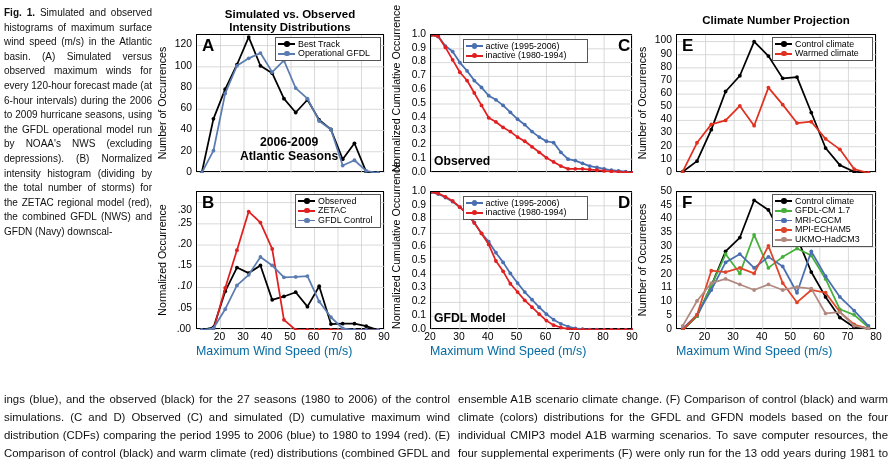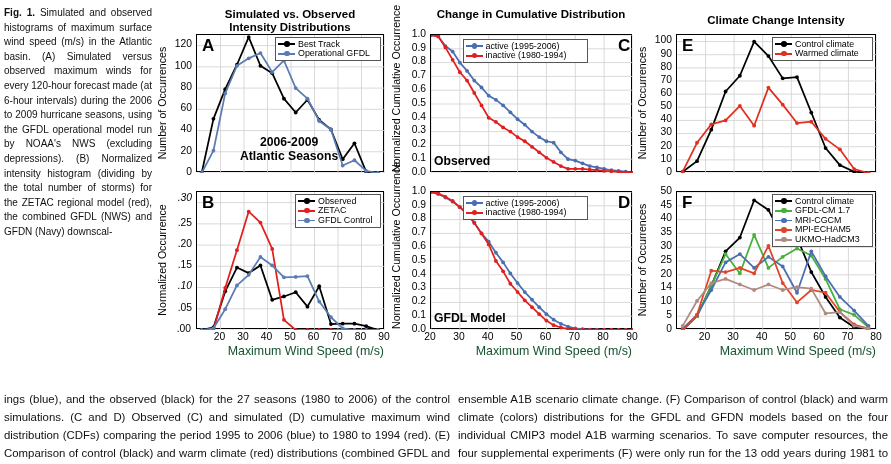--- a/index.html
+++ b/index.html
@@ -33,21 +33,21 @@
   }
   .plabel{
     position:absolute;font-weight:bold;font-size:17px;color:#000;
     font-family:"Liberation Sans", sans-serif;
   }
   .ytitle{
     position:absolute;font-size:10.6px;color:#000;
     transform-origin:0 0;transform:rotate(-90deg);white-space:nowrap;
   }
   .xtitle{
-    position:absolute;font-size:12.4px;color:#14532d;text-align:right;white-space:nowrap;
+    position:absolute;font-size:12.4px;color:#0369a1;text-align:left;white-space:nowrap;
   }
   .ytick{
     position:absolute;font-size:10.3px;color:#000;text-align:right;white-space:nowrap;
   }
   .xtick{
     position:absolute;font-size:10.3px;color:#000;text-align:center;white-space:nowrap;
   }
   .annot{
     position:absolute;font-weight:bold;font-size:12.2px;color:#000;
     text-align:center;line-height:13.6px;white-space:nowrap;
@@ -231,21 +231,21 @@
           <circle cx="180.95" cy="138.00" r="1.9" fill="#5b7cb0"></circle>
         </svg>
       </div>
       <div class="plabel" style="left: 202px; top: 193px;">B</div>
       <div class="ytick" style="left: 161px; top: 322.8px; width: 30px;">.00</div>
       <div class="ytick" style="left: 162px; top: 301.6px; width: 30px;">.05</div>
       <div class="ytick" style="left: 162px; top: 280.3px; width: 30px; font-style: italic;">.10</div>
       <div class="ytick" style="left: 162px; top: 259.1px; width: 30px;">.15</div>
       <div class="ytick" style="left: 162px; top: 237.9px; width: 30px;">.20</div>
       <div class="ytick" style="left: 162px; top: 216.6px; width: 30px;">.25</div>
-      <div class="ytick" style="left: 162px; top: 192px; width: 30px; font-style: italic;">.30</div>
+      <div class="ytick" style="left: 162px; top: 204px; width: 30px;">.30</div>
       <div class="xtick" style="left: 205.5px; top: 331px; width: 28px;">20</div>
       <div class="xtick" style="left: 229px; top: 331px; width: 28px;">30</div>
       <div class="xtick" style="left: 252.5px; top: 331px; width: 28px;">40</div>
       <div class="xtick" style="left: 276px; top: 331px; width: 28px;">50</div>
       <div class="xtick" style="left: 299.5px; top: 331px; width: 28px;">60</div>
       <div class="xtick" style="left: 323px; top: 331px; width: 28px;">70</div>
       <div class="xtick" style="left: 346.5px; top: 331px; width: 28px;">80</div>
       <div class="xtick" style="left: 370px; top: 331px; width: 28px;">90</div>
       <div class="xtitle" style="left: 196px; top: 344px; width: 188px;">Maximum Wind Speed (m/s)</div>
       <div class="ytitle" style="left: 156px; top: 329px; width: 138px; text-align: center;">Normalized Occurrence</div>
@@ -349,21 +349,21 @@
           <circle cx="158.71" cy="134.55" r="1.9" fill="#e02020"></circle>
           <circle cx="165.93" cy="135.24" r="1.9" fill="#e02020"></circle>
           <circle cx="173.14" cy="135.93" r="1.9" fill="#e02020"></circle>
           <circle cx="180.36" cy="136.34" r="1.9" fill="#e02020"></circle>
           <circle cx="187.57" cy="136.90" r="1.9" fill="#e02020"></circle>
           <circle cx="194.79" cy="137.45" r="1.9" fill="#e02020"></circle>
           <circle cx="202.00" cy="138.00" r="1.9" fill="#e02020"></circle>
         </svg>
       </div>
       <div class="plabel" style="left: 618px; top: 36px;">C</div>
-      <div class="ptitle" style="left: 418px; top: 8px; width: 226px;"><span>Change in Cumulative Distribution</span><br></div>
+      <div class="ptitle" style="left: 418px; top: 8px; width: 226px;"><br></div>
       <div class="ytick" style="left: 396px; top: 165.8px; width: 30px;">0.0</div>
       <div class="ytick" style="left: 396px; top: 152px; width: 30px;">0.1</div>
       <div class="ytick" style="left: 396px; top: 138.2px; width: 30px;">0.2</div>
       <div class="ytick" style="left: 396px; top: 124.4px; width: 30px;">0.3</div>
       <div class="ytick" style="left: 396px; top: 110.6px; width: 30px;">0.4</div>
       <div class="ytick" style="left: 396px; top: 96.8px; width: 30px;">0.5</div>
       <div class="ytick" style="left: 396px; top: 83px; width: 30px;">0.6</div>
       <div class="ytick" style="left: 396px; top: 69.2px; width: 30px;">0.7</div>
       <div class="ytick" style="left: 396px; top: 55.4px; width: 30px;">0.8</div>
       <div class="ytick" style="left: 396px; top: 41.6px; width: 30px;">0.9</div>
@@ -554,21 +554,21 @@
           <circle cx="105.71" cy="69.66" r="1.9" fill="#e03020"></circle>
           <circle cx="120.00" cy="88.06" r="1.9" fill="#e03020"></circle>
           <circle cx="134.29" cy="86.74" r="1.9" fill="#e03020"></circle>
           <circle cx="148.57" cy="103.83" r="1.9" fill="#e03020"></circle>
           <circle cx="162.86" cy="114.34" r="1.9" fill="#e03020"></circle>
           <circle cx="177.14" cy="134.06" r="1.9" fill="#e03020"></circle>
           <circle cx="191.43" cy="138.00" r="1.9" fill="#e03020"></circle>
         </svg>
       </div>
       <div class="plabel" style="left: 682px; top: 36px;">E</div>
-      <div class="ptitle" style="left: 664px; top: 14px; width: 224px;">Climate Change Intensity</div>
+      <div class="ptitle" style="left: 664px; top: 14px; width: 224px;">Climate Number Projection</div>
       <div class="ytick" style="left: 642px; top: 165.8px; width: 30px;">0</div>
       <div class="ytick" style="left: 642px; top: 152.7px; width: 30px;">10</div>
       <div class="ytick" style="left: 642px; top: 139.5px; width: 30px;">20</div>
       <div class="ytick" style="left: 642px; top: 126.4px; width: 30px;">30</div>
       <div class="ytick" style="left: 642px; top: 113.2px; width: 30px;">40</div>
       <div class="ytick" style="left: 642px; top: 100.1px; width: 30px;">50</div>
       <div class="ytick" style="left: 642px; top: 86.9px; width: 30px;">60</div>
       <div class="ytick" style="left: 642px; top: 73.8px; width: 30px;">70</div>
       <div class="ytick" style="left: 642px; top: 60.7px; width: 30px;">80</div>
       <div class="ytick" style="left: 642px; top: 47.5px; width: 30px;">90</div>
@@ -684,21 +684,21 @@
           <circle cx="148.57" cy="121.44" r="1.9" fill="#b08a80"></circle>
           <circle cx="162.86" cy="120.06" r="1.9" fill="#b08a80"></circle>
           <circle cx="177.14" cy="133.86" r="1.9" fill="#b08a80"></circle>
           <circle cx="191.43" cy="136.62" r="1.9" fill="#b08a80"></circle>
         </svg>
       </div>
       <div class="plabel" style="left: 682px; top: 193px;">F</div>
       <div class="ytick" style="left: 642px; top: 322.8px; width: 30px;">0</div>
       <div class="ytick" style="left: 642px; top: 309px; width: 30px;">5</div>
       <div class="ytick" style="left: 642px; top: 295.2px; width: 30px;">10</div>
-      <div class="ytick" style="left: 642px; top: 281.4px; width: 30px;">14</div>
+      <div class="ytick" style="left: 642px; top: 281.4px; width: 30px;">11</div>
       <div class="ytick" style="left: 642px; top: 267.6px; width: 30px;">20</div>
       <div class="ytick" style="left: 642px; top: 253.8px; width: 30px;">25</div>
       <div class="ytick" style="left: 642px; top: 240px; width: 30px;">30</div>
       <div class="ytick" style="left: 642px; top: 226.2px; width: 30px;">35</div>
       <div class="ytick" style="left: 642px; top: 212.4px; width: 30px;">40</div>
       <div class="ytick" style="left: 642px; top: 198.6px; width: 30px;">45</div>
       <div class="ytick" style="left: 642px; top: 184.8px; width: 30px;">50</div>
       <div class="xtick" style="left: 690.6px; top: 331px; width: 28px;">20</div>
       <div class="xtick" style="left: 719.1px; top: 331px; width: 28px;">30</div>
       <div class="xtick" style="left: 747.7px; top: 331px; width: 28px;">40</div>

